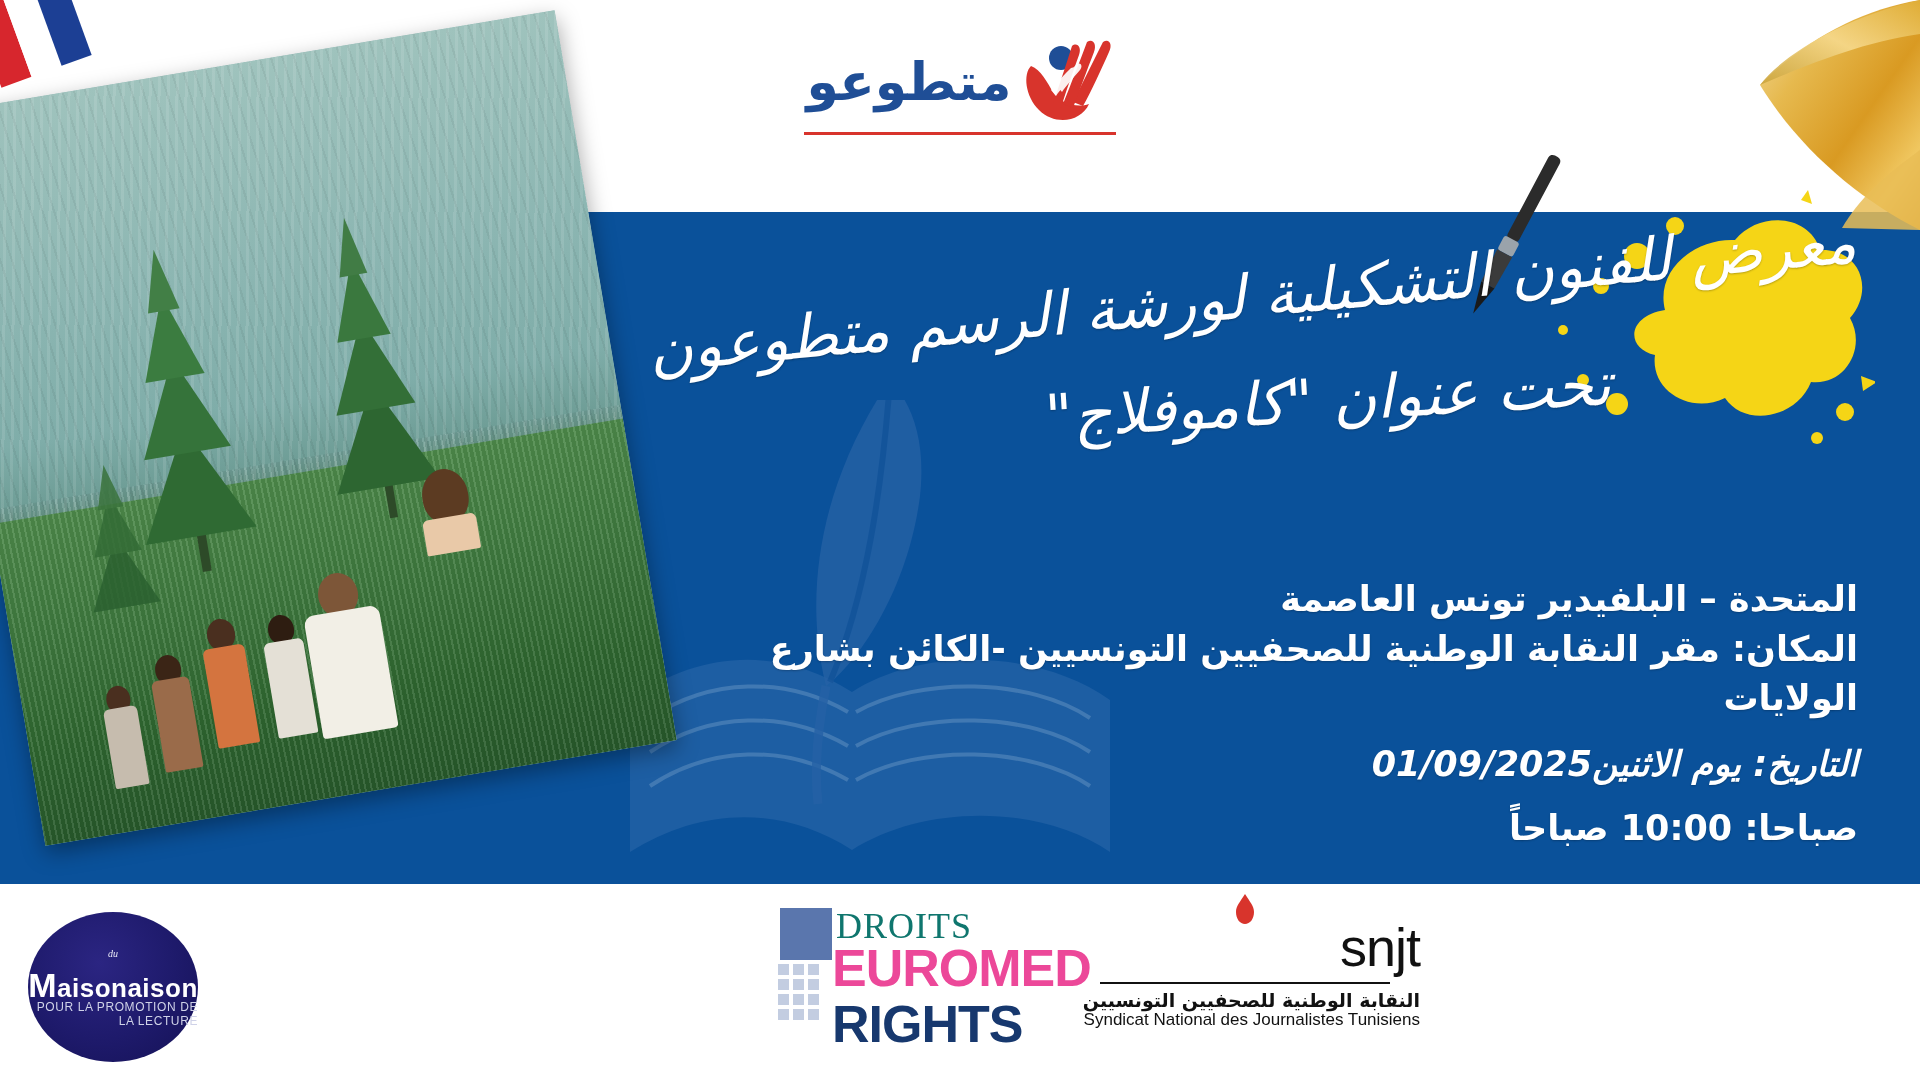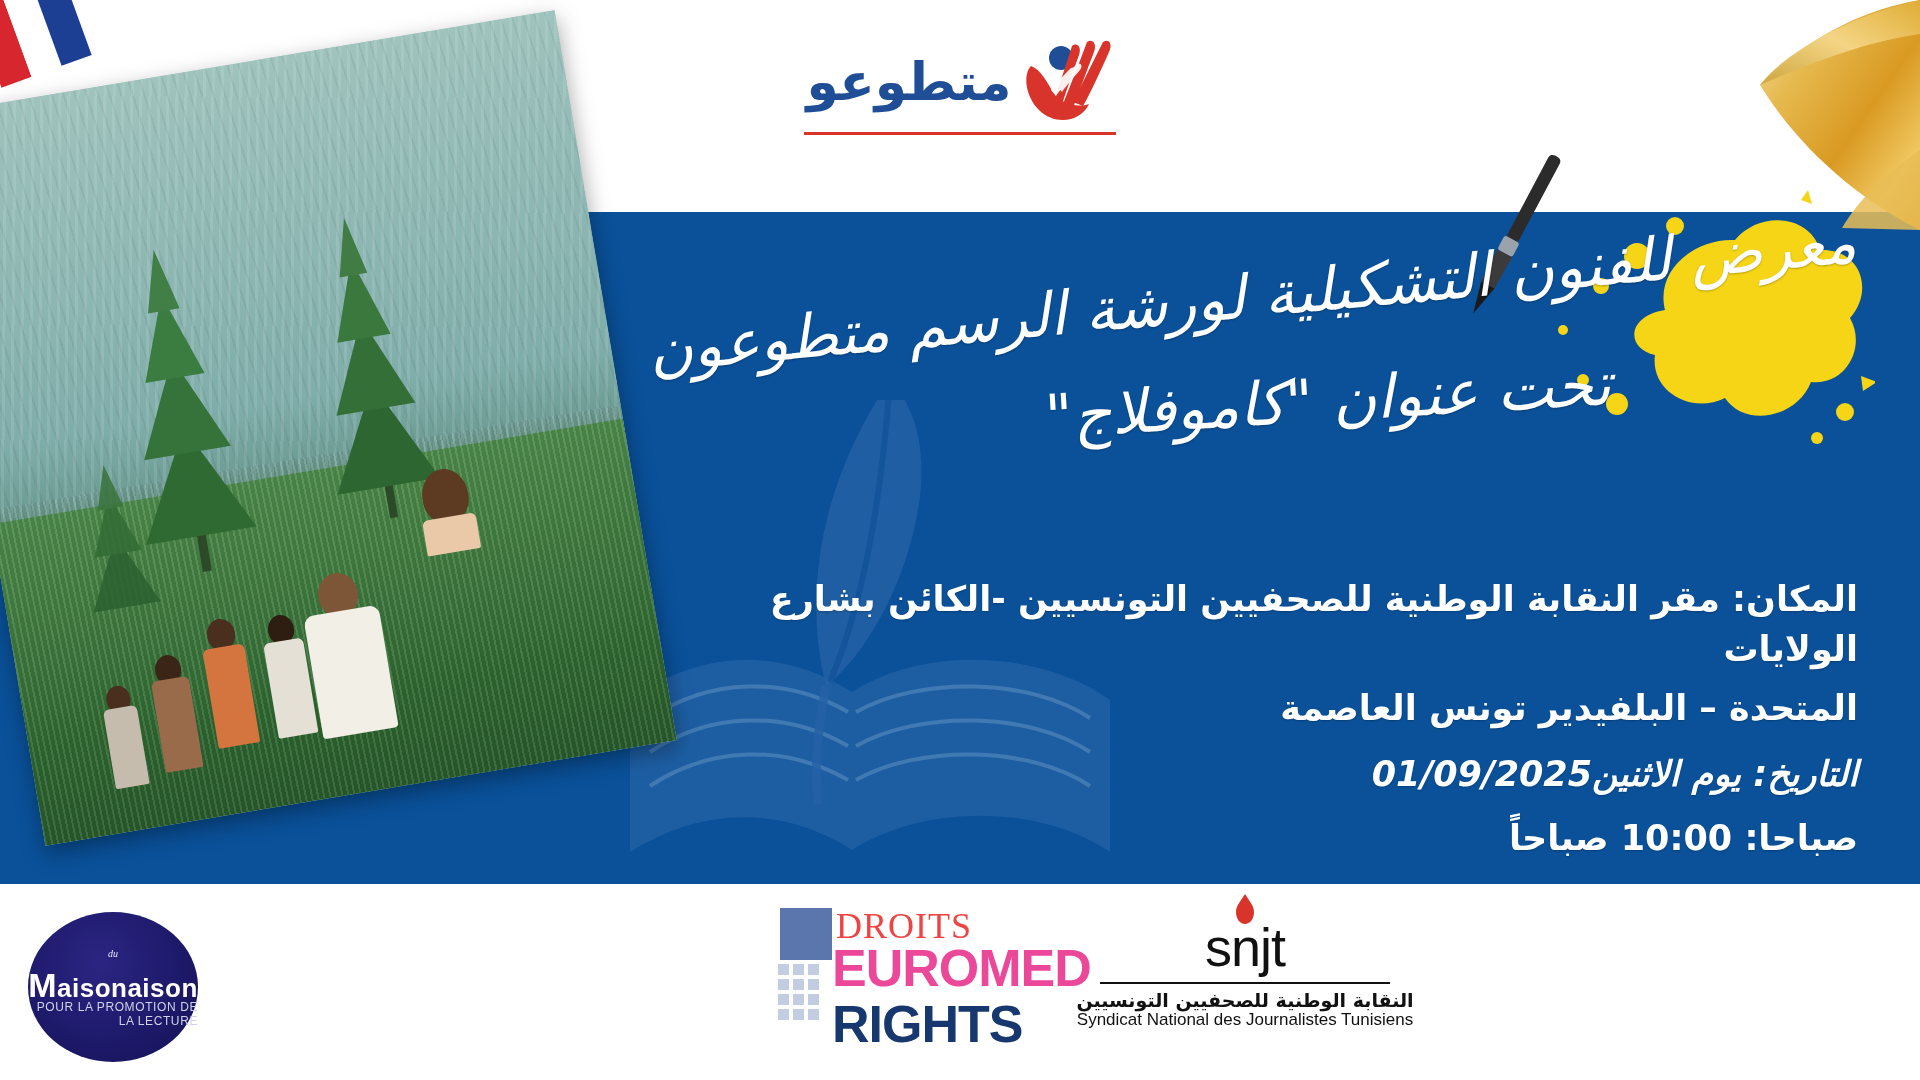--- a/index.html
+++ b/index.html
@@ -110,27 +110,27 @@
      font-family:"Liberation Sans",sans-serif;color:#cfd2e8;font-size:12px;letter-spacing:.6px;}
   .maison-top{position:absolute;left:0;top:40px;width:170px;text-align:center;direction:ltr;
      font-family:"Liberation Serif",serif;color:#e6e6f5;font-size:10px;font-style:italic;}
 
   .foot-euromed{position:absolute;left:770px;top:902px;width:340px;height:170px;z-index:10;direction:ltr;}
   .em-sq{position:absolute;left:10px;top:6px;width:52px;height:52px;background:#5a76ad;}
   .em-dots{position:absolute;left:8px;top:62px;width:40px;height:76px;
      display:grid;grid-template-columns:repeat(3,11px);grid-auto-rows:11px;gap:4px;}
   .em-dots div{background:#c3cde1;}
   .em-droits{position:absolute;left:66px;top:6px;font-family:"Liberation Serif",serif;
-     font-size:36px;color:#ef4444;letter-spacing:1px;line-height:1;}
+     font-size:36px;color:#0f766e;letter-spacing:1px;line-height:1;}
   .em-euromed{position:absolute;left:62px;top:40px;font-family:"Liberation Sans",sans-serif;
      font-weight:bold;font-size:52px;color:#ec4899;letter-spacing:-1px;line-height:1;}
   .em-rights{position:absolute;left:62px;top:96px;font-family:"Liberation Sans",sans-serif;
      font-weight:bold;font-size:52px;color:#17386e;letter-spacing:-1px;line-height:1;}
 
-  .foot-snjt{position:absolute;right:500px;top:898px;width:350px;height:175px;z-index:10;text-align:center;}
+  .foot-snjt{position:absolute;right:500px;top:898px;width:350px;height:175px;z-index:10;text-align:right;}
   .snjt-flame{position:absolute;left:50%;top:-4px;transform:translateX(-50%);width:26px;height:30px;}
   .snjt-name{font-family:"Liberation Sans",sans-serif;direction:ltr;font-size:54px;color:#111;
      font-weight:500;letter-spacing:-1px;margin-top:22px;line-height:1;}
   .snjt-rule{width:290px;height:1.5px;background:#111;margin:8px auto 6px auto;}
   .snjt-ar{font-family:"DejaVu Sans",sans-serif;font-size:19px;color:#111;font-weight:bold;line-height:1.1;}
   .snjt-fr{font-family:"Liberation Sans",sans-serif;direction:ltr;font-size:17px;color:#111;margin-top:0;}
 </style>
 </head>
 <body>
 
@@ -293,25 +293,25 @@
     </div>
     <div class="logo-line"></div>
   </div>
 
   <div class="title-block">
     <div class="t-line1">معرض للفنون التشكيلية لورشة الرسم متطوعون</div>
     <div class="t-line2">تحت عنوان "كاموفلاج"</div>
   </div>
 
   <div class="details">
+    <div class="det-line">المتحدة – البلفيدير تونس العاصمة</div>
     <div class="det-line det-venue">
       <span>المكان:</span>
       <span>مقر النقابة الوطنية للصحفيين التونسيين -الكائن بشارع الولايات</span>
     </div>
-    <div class="det-line">المتحدة – البلفيدير تونس العاصمة</div>
     <div class="det-line det-date">
       <span>التاريخ:</span>
       <span>يوم الاثنين</span><span class="ltr-num">01/09/2025</span>
     </div>
     <div class="det-line det-time">
       <span>صباحا:</span>
       <span>10:00 صباحاً</span>
     </div>
   </div>
 

